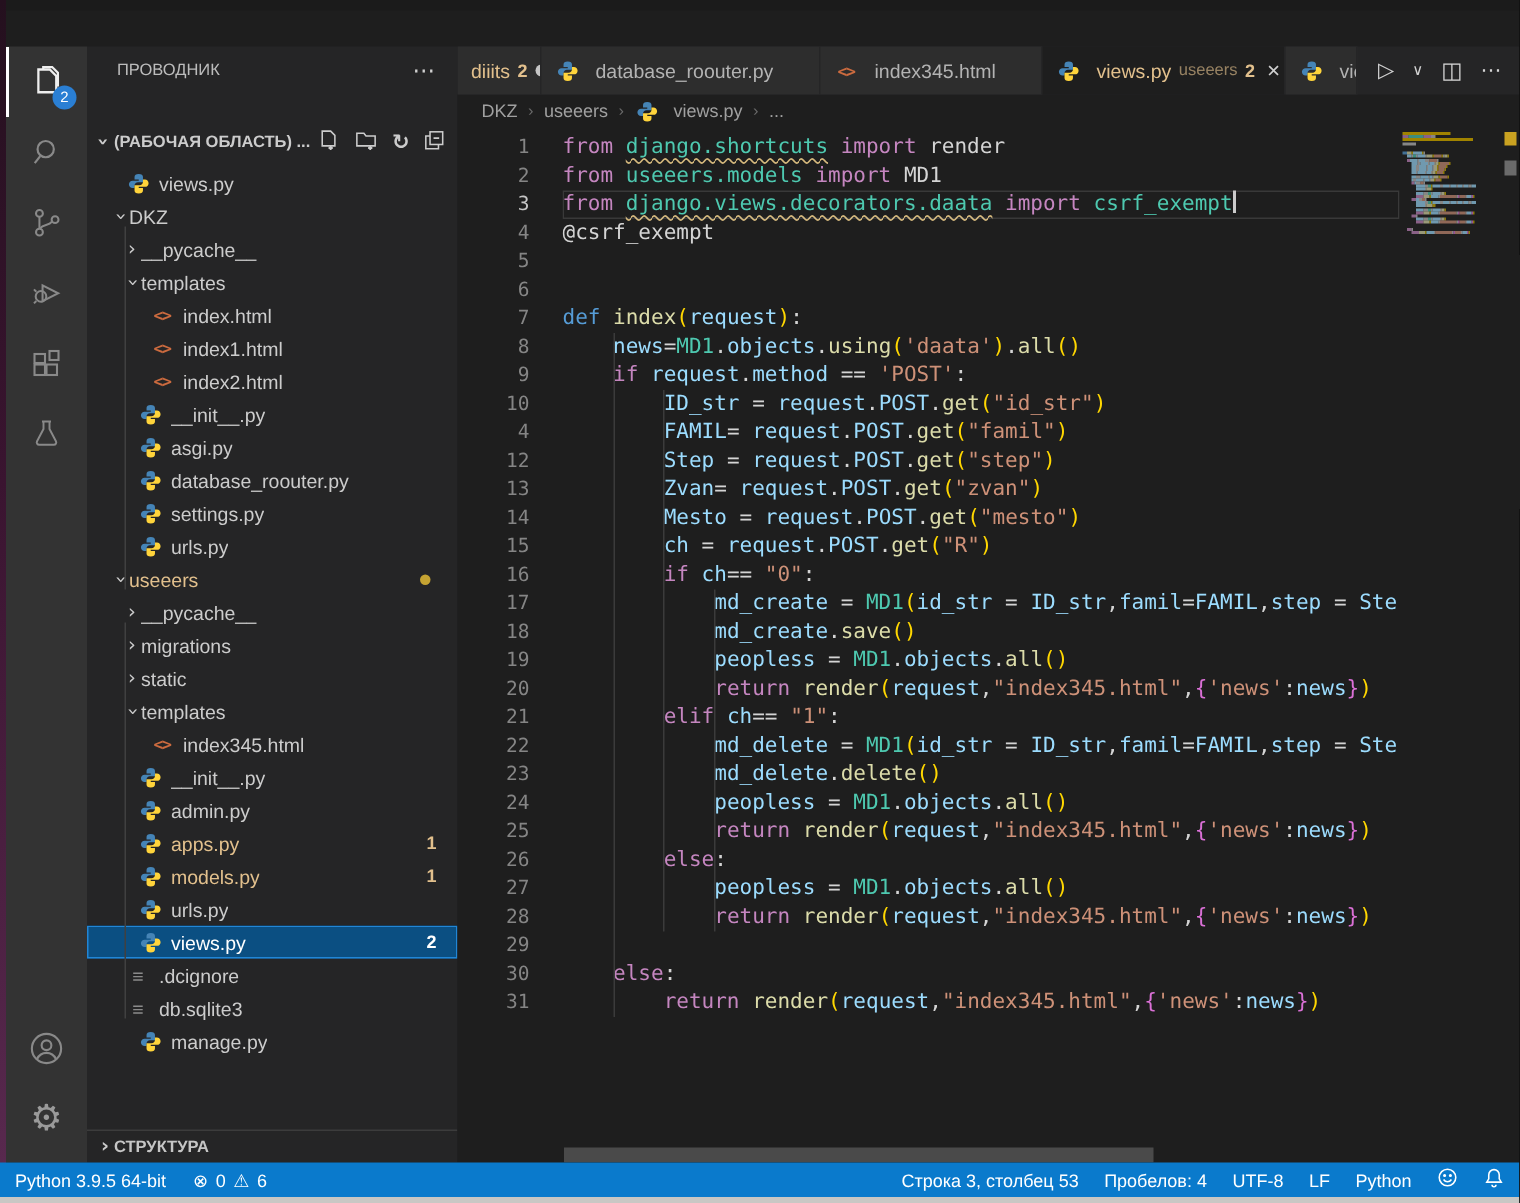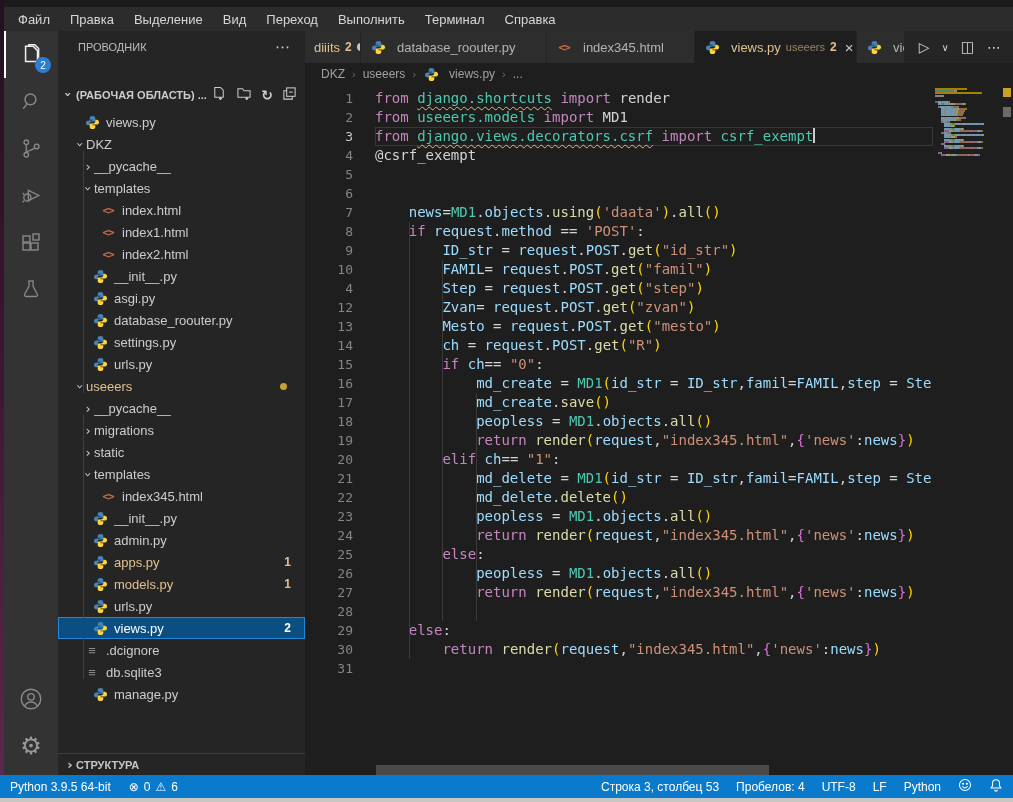--- a/index.html
+++ b/index.html
@@ -104,30 +104,20 @@
   .sb-glyph { font-family:"DejaVu Sans",sans-serif; font-size:12px; }
   .bottom-strip { position:absolute; left:0; top:798px; width:1013px; height:4px; background:#c9c7c4; z-index:6; }
 </style>
 </head>
 <body>
 
 <div class="root">
   <div class="sliver"></div>
   <div class="titlebar-strip"></div>
 
-  <div class="menubar" id="menubar">
-      <div class="menu-item">Файл</div>
-      <div class="menu-item">Правка</div>
-      <div class="menu-item">Выделение</div>
-      <div class="menu-item">Вид</div>
-      <div class="menu-item">Переход</div>
-      <div class="menu-item">Выполнить</div>
-      <div class="menu-item">Терминал</div>
-      <div class="menu-item">Справка</div>
-    </div>
 
   <div class="main">
 
     <div class="activitybar">
       <div class="ab-icon active">
         <svg width="26" height="26" viewBox="0 0 24 24" fill="none" stroke-width="1.4">
           <path d="M7 4h7l4 4v10H7z"></path>
             <path d="M7 4v-1.5h6" opacity="0"></path>
             <path d="M10 4V2.5h5.5L19 6v8.5"></path>
         </svg>
@@ -536,24 +526,25 @@
             <div class="ln">26</div>
             <div class="ln">27</div>
             <div class="ln">28</div>
             <div class="ln">29</div>
             <div class="ln">30</div>
             <div class="ln">31</div>
           </div>
         <div class="code" id="code">
             <div class="cl"><span class="tk-k">from </span><span class="tk-m sq">django.shortcuts</span><span class="tk-k"> import </span><span class="tk-w">render</span></div>
             <div class="cl"><span class="tk-k">from </span><span class="tk-m">useeers.models</span><span class="tk-k"> import </span><span class="tk-w">MD1</span></div>
-            <div class="cl cur"><span class="tk-k">from </span><span class="tk-m sq">django.views.decorators.csrf</span><span class="tk-k"> import </span><span class="tk-m">csrf_exempt</span><span class="cursor"></span></div>
+            <div class="cl cur"><span class="tk-k">from </span><span class="tk-m sq">django.views.decorators.daata</span><span class="tk-k"> import </span><span class="tk-m">csrf_exempt</span><span class="cursor"></span></div>
             <div class="cl"><span class="tk-w">@csrf_exempt</span></div>
             <div class="cl"></div>
             <div class="cl"></div>
+            <div class="cl"><span class="tk-d">def </span><span class="tk-f">index</span><span class="tk-b1">(</span><span class="tk-v">request</span><span class="tk-b1">)</span><span class="tk-w">:</span></div>
             <div class="cl"><span class="tk-w">    </span><span class="tk-v">news</span><span class="tk-w">=</span><span class="tk-m">MD1</span><span class="tk-w">.</span><span class="tk-v">objects</span><span class="tk-w">.</span><span class="tk-f">using</span><span class="tk-b1">(</span><span class="tk-s">'daata'</span><span class="tk-b1">)</span><span class="tk-w">.</span><span class="tk-f">all</span><span class="tk-b1">()</span></div>
             <div class="cl"><span class="tk-w">    </span><span class="tk-k">if </span><span class="tk-v">request</span><span class="tk-w">.</span><span class="tk-v">method</span><span class="tk-w"> == </span><span class="tk-s">'POST'</span><span class="tk-w">:</span></div>
             <div class="cl"><span class="tk-w">        </span><span class="tk-v">ID_str</span><span class="tk-w"> = </span><span class="tk-v">request</span><span class="tk-w">.</span><span class="tk-v">POST</span><span class="tk-w">.</span><span class="tk-f">get</span><span class="tk-b1">(</span><span class="tk-s">"id_str"</span><span class="tk-b1">)</span></div>
             <div class="cl"><span class="tk-w">        </span><span class="tk-v">FAMIL</span><span class="tk-w">= </span><span class="tk-v">request</span><span class="tk-w">.</span><span class="tk-v">POST</span><span class="tk-w">.</span><span class="tk-f">get</span><span class="tk-b1">(</span><span class="tk-s">"famil"</span><span class="tk-b1">)</span></div>
             <div class="cl"><span class="tk-w">        </span><span class="tk-v">Step</span><span class="tk-w"> = </span><span class="tk-v">request</span><span class="tk-w">.</span><span class="tk-v">POST</span><span class="tk-w">.</span><span class="tk-f">get</span><span class="tk-b1">(</span><span class="tk-s">"step"</span><span class="tk-b1">)</span></div>
             <div class="cl"><span class="tk-w">        </span><span class="tk-v">Zvan</span><span class="tk-w">= </span><span class="tk-v">request</span><span class="tk-w">.</span><span class="tk-v">POST</span><span class="tk-w">.</span><span class="tk-f">get</span><span class="tk-b1">(</span><span class="tk-s">"zvan"</span><span class="tk-b1">)</span></div>
             <div class="cl"><span class="tk-w">        </span><span class="tk-v">Mesto</span><span class="tk-w"> = </span><span class="tk-v">request</span><span class="tk-w">.</span><span class="tk-v">POST</span><span class="tk-w">.</span><span class="tk-f">get</span><span class="tk-b1">(</span><span class="tk-s">"mesto"</span><span class="tk-b1">)</span></div>
             <div class="cl"><span class="tk-w">        </span><span class="tk-v">ch</span><span class="tk-w"> = </span><span class="tk-v">request</span><span class="tk-w">.</span><span class="tk-v">POST</span><span class="tk-w">.</span><span class="tk-f">get</span><span class="tk-b1">(</span><span class="tk-s">"R"</span><span class="tk-b1">)</span></div>
             <div class="cl"><span class="tk-w">        </span><span class="tk-k">if </span><span class="tk-v">ch</span><span class="tk-w">== </span><span class="tk-s">"0"</span><span class="tk-w">:</span></div>
             <div class="cl"><span class="tk-w">            </span><span class="tk-v">md_create</span><span class="tk-w"> = </span><span class="tk-m">MD1</span><span class="tk-b1">(</span><span class="tk-v">id_str</span><span class="tk-w"> = </span><span class="tk-v">ID_str</span><span class="tk-w">,</span><span class="tk-v">famil</span><span class="tk-w">=</span><span class="tk-v">FAMIL</span><span class="tk-w">,</span><span class="tk-v">step</span><span class="tk-w"> = </span><span class="tk-v">Ste</span></div>

